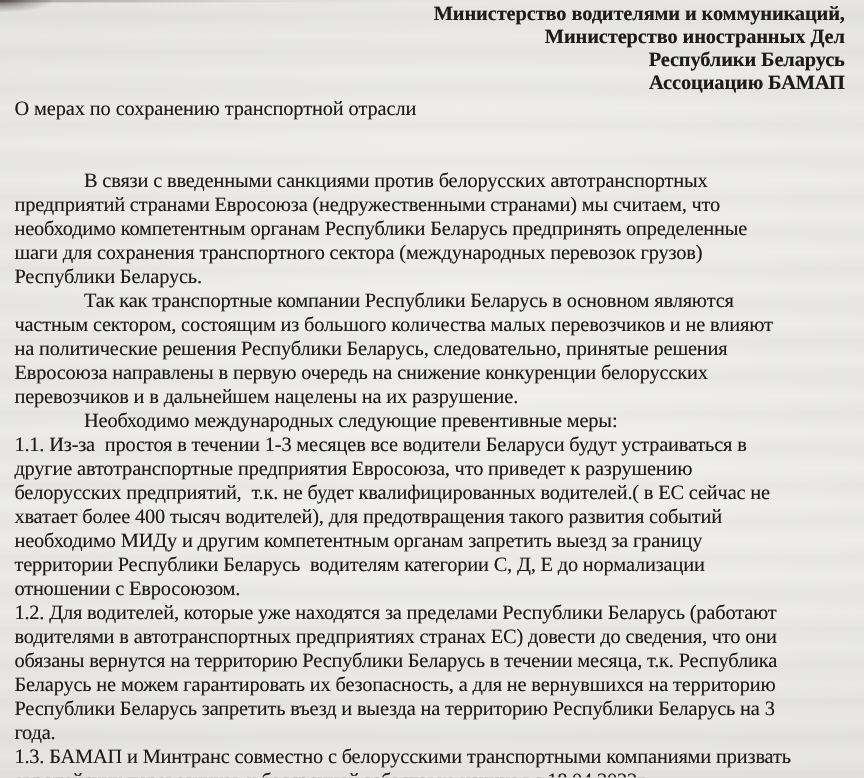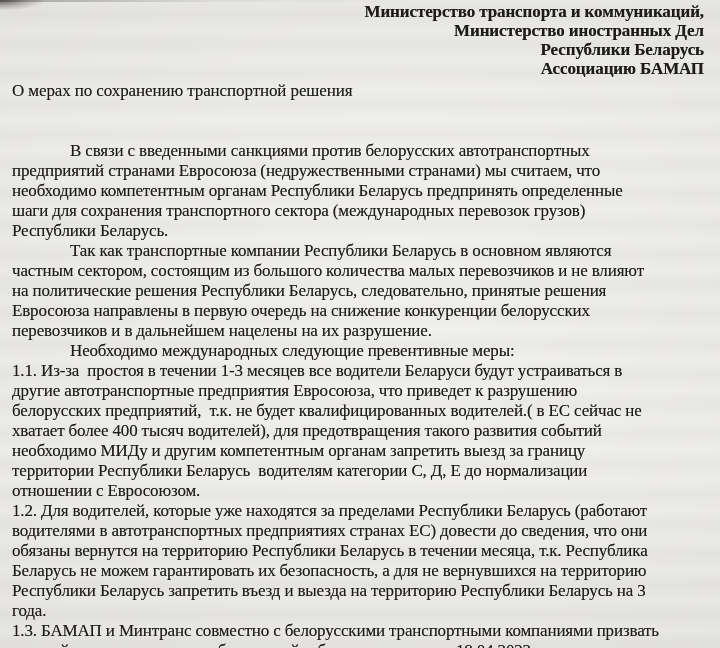--- a/index.html
+++ b/index.html
@@ -84,26 +84,26 @@
     text-indent: 58px;
   }
 </style>
 </head>
 <body>
 
 <div class="page">
   <div class="edge-top"></div>
   <div class="smudge-topleft"></div>
 
-  <div class="header">Министерство транспорта и коммуникаций,
+  <div class="header">Министерство водителями и коммуникаций,
 Министерство иностранных Дел
 Республики Беларусь
 Ассоциацию БАМАП</div>
 
-  <div class="subject">О мерах по сохранению транспортной решения</div>
+  <div class="subject">О мерах по сохранению транспортной отрасли</div>
 
   <div class="body-text">
     <p class="para indent">В связи с введенными санкциями против белорусских автотранспортных
 предприятий странами Евросоюза (недружественными странами) мы считаем, что
 необходимо компетентным органам Республики Беларусь предпринять определенные
 шаги для сохранения транспортного сектора (международных перевозок грузов)
 Республики Беларусь.</p>
     <p class="para indent">Так как транспортные компании Республики Беларусь в основном являются
 частным сектором, состоящим из большого количества малых перевозчиков и не влияют
 на политические решения Республики Беларусь, следовательно, принятые решения

